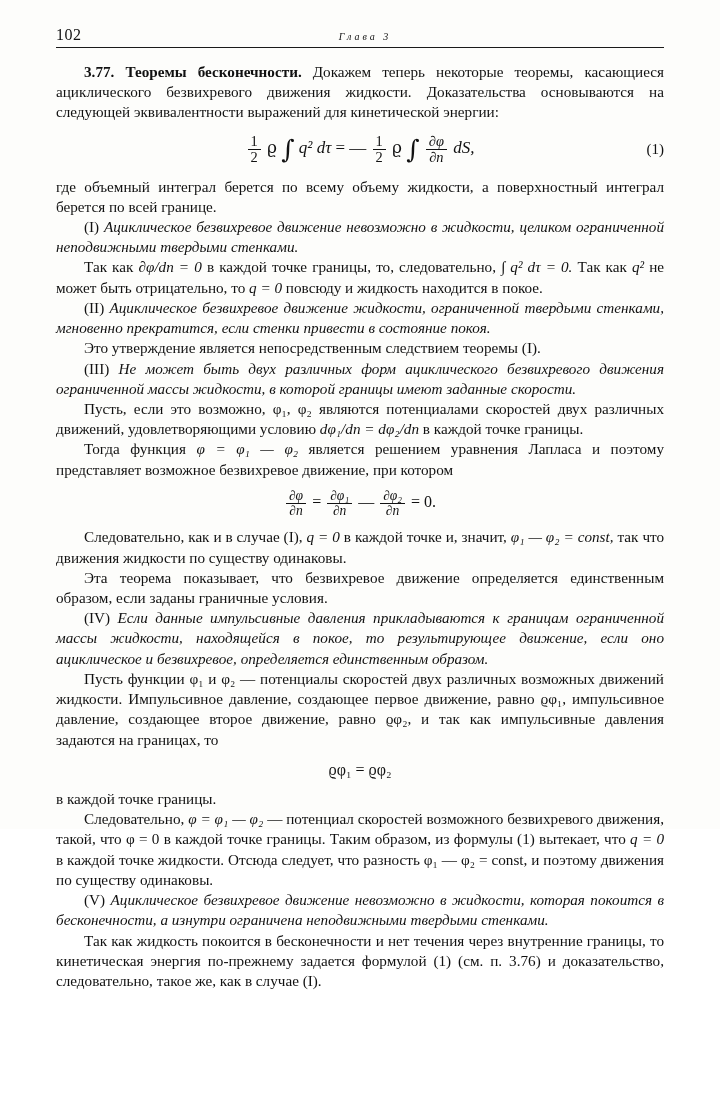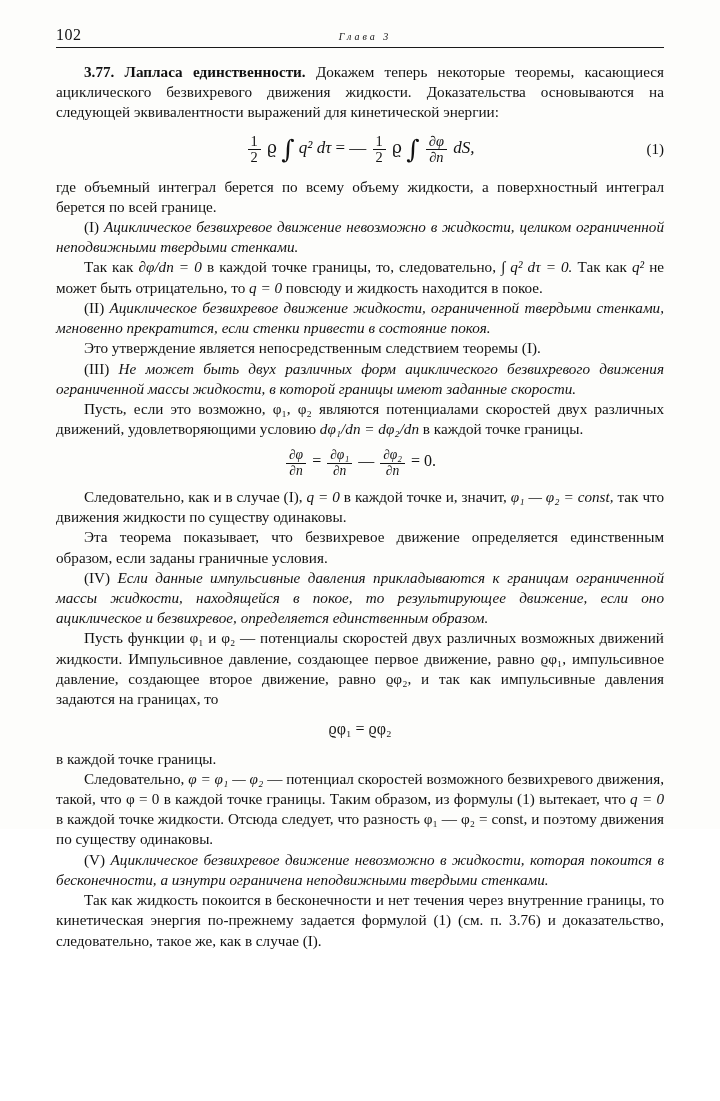--- a/index.html
+++ b/index.html
@@ -109,21 +109,21 @@
   <div class="header">
     <div class="folio">102</div>
     <div class="runhead">Глава 3</div>
   </div>
   <div class="rule"></div>
 
   <div class="body">
 
     <p>
       <span class="sec-head">3.77.</span>
-      <span class="sec-head">Лапласа единственности.</span>
+      <span class="sec-head">Теоремы бесконечности.</span>
       <span>Докажем теперь некоторые теоремы, касающиеся ациклического безвихревого движения жидкости. Доказательства основываются на следующей эквивалентности выражений для кинетической энергии:</span>
     </p>
 
     <div class="formula-row">
       <div class="f-spacer"></div>
       <div class="f-body">
         <span class="frac">
           <span class="num">1</span>
           <span class="den">2</span>
         </span>
@@ -176,20 +176,25 @@
       <span>(III)</span>
       <span class="ital">Не может быть двух различных форм ациклического безвихревого движения ограниченной массы жидкости, в которой границы имеют заданные скорости.</span>
     </p>
 
     <p>
       <span>Пусть, если это возможно, φ₁, φ₂ являются потенциалами скоростей двух различных движений, удовлетворяющими условию</span>
       <span class="ital-math">dφ₁/dn = dφ₂/dn</span>
       <span>в каждой точке границы.</span>
     </p>
 
+    <p>
+      <span>Тогда функция</span>
+      <span class="ital-math">φ = φ₁ — φ₂</span>
+      <span>является решением уравнения Лапласа и поэтому представляет возможное безвихревое движение, при котором</span>
+    </p>
 
     <div class="eqblock">
       <span class="frac">
         <span class="num ital-math">∂φ</span>
         <span class="den ital-math">∂n</span>
       </span>
       <span>=</span>
       <span class="frac">
         <span class="num ital-math">∂φ₁</span>
         <span class="den ital-math">∂n</span>

